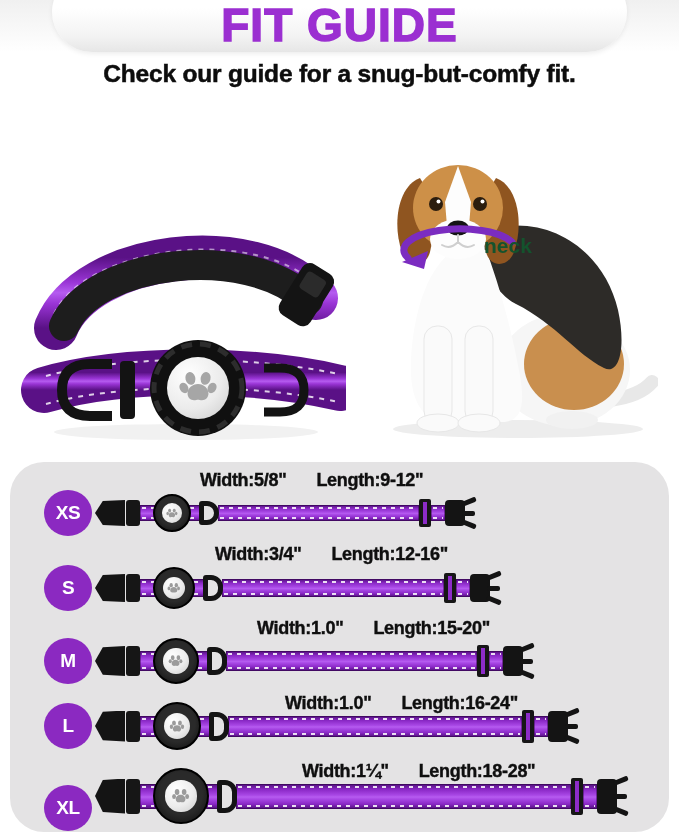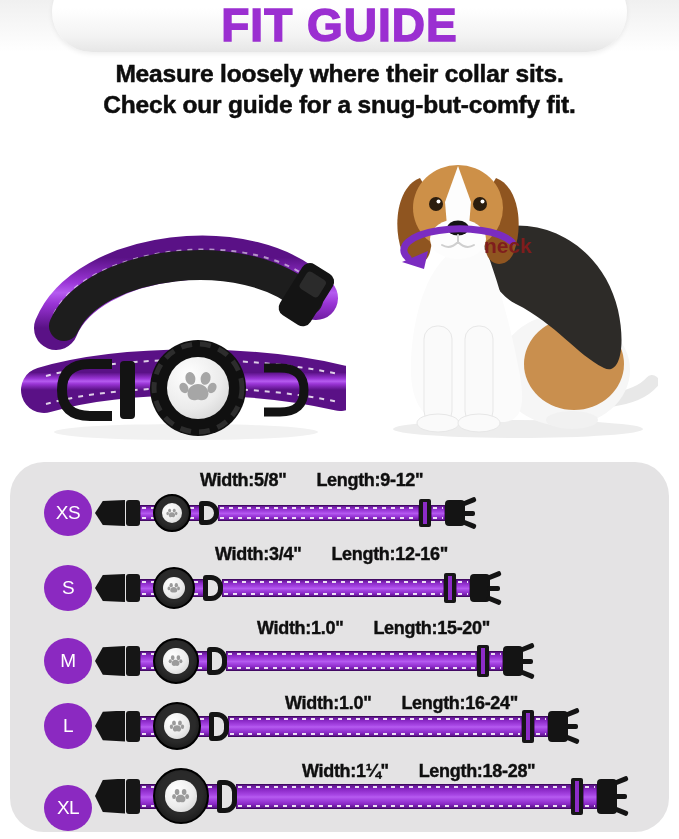--- a/index.html
+++ b/index.html
@@ -19,27 +19,27 @@
     -webkit-text-stroke:1.5px #9b2fd1;}
   
   .subtitle{position:absolute;top:58px;left:0;right:0;text-align:center;
     font-size:24.5px;font-weight:bold;color:#0d0d0d;line-height:1.28;
     letter-spacing:-0.2px;-webkit-text-stroke:0.5px #0d0d0d;}
   
   .hero{position:absolute;top:132px;left:0;width:679px;height:330px;}
   .collar-art{position:absolute;left:16px;top:66px;}
   .dog-art{position:absolute;left:368px;top:6px;}
   .neck-label{position:absolute;left:484px;top:102px;font-size:21px;
-    font-weight:bold;color:#7f1d1d;}
+    font-weight:bold;color:#14532d;}
   
   .panel{position:absolute;top:462px;left:10px;width:659px;height:370px;
     background:#e4e3e4;border-radius:34px;}
   .badge{position:absolute;left:34px;width:48px;height:46px;border-radius:50%;
     background:#8b29c1;color:#ffffff;display:flex;align-items:center;
-    justify-content:center;font-size:19px;font-weight:normal;letter-spacing:-0.5px;}
+    justify-content:center;font-size:19px;font-weight:bold;letter-spacing:-0.5px;}
   .specs{position:absolute;display:flex;gap:30px;font-size:18px;font-weight:bold;
     color:#0f0f0f;letter-spacing:-0.3px;-webkit-text-stroke:0.4px #0f0f0f;white-space:nowrap;}
   .collar{position:absolute;left:85px;display:flex;align-items:center;
     transform:translateY(-50%);}
   
   .r0 .specs{top:8px;left:190px}  .r0 .badge{top:28px}  .r0 .collar{top:51px;width:370px;--strap:16px}
   .r1 .specs{top:82px;left:205px} .r1 .badge{top:103px} .r1 .collar{top:126px;width:395px;--strap:18px}
   .r2 .specs{top:156px;left:247px}.r2 .badge{top:176px} .r2 .collar{top:199px;width:428px;--strap:20px}
   .r3 .specs{top:231px;left:275px}.r3 .badge{top:241px} .r3 .collar{top:264px;width:473px;--strap:21px}
   .r4 .specs{top:299px;left:292px}.r4 .badge{top:323px} .r4 .collar{top:334px;width:522px;--strap:25px}
@@ -78,21 +78,20 @@
   .p3{bottom:8%;transform:rotate(22deg);transform-origin:left center;}
 </style>
 </head>
 <body>
 
 <div class="header-bg"></div>
 <div class="title-band"></div>
 <div class="page-title">FIT GUIDE</div>
 
 <div class="subtitle">
-  <div>Measure loosely where their collar sits.</div>
   <div>Check our guide for a snug-but-comfy fit.</div>
 </div>
 
 <div class="hero">
 
   <svg class="collar-art" width="330" height="245" viewBox="0 0 330 245">
     <defs>
       <linearGradient id="pg" x1="0" y1="0" x2="0" y2="1">
         <stop offset="0" stop-color="#5a1186"></stop>
           <stop offset="0.35" stop-color="#9a35d6"></stop>

